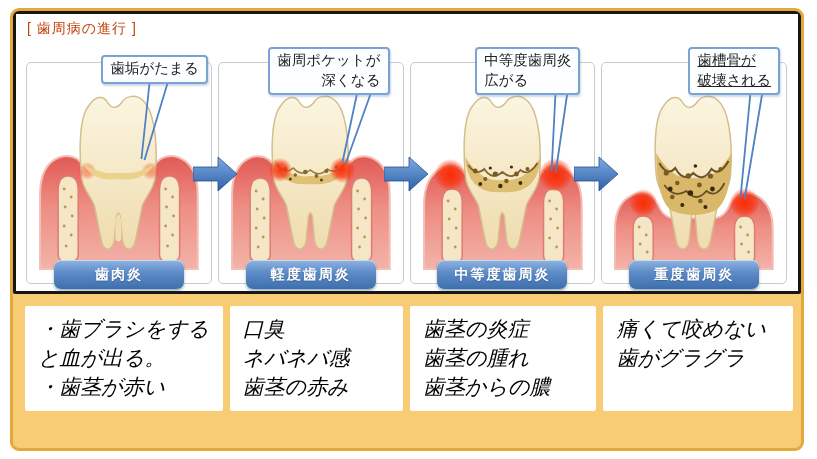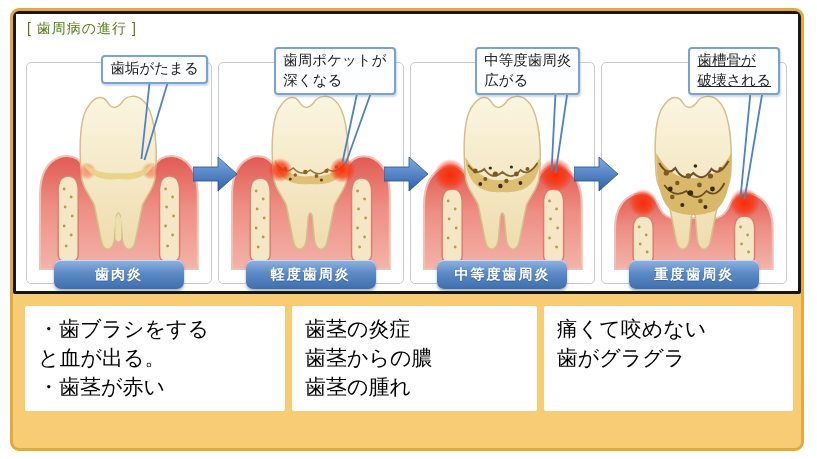--- a/index.html
+++ b/index.html
@@ -2,41 +2,41 @@
 <html><head>
 <meta charset="utf-8">
 <style>
   html,body{margin:0;padding:0;background:#fff;}
   .page{position:relative;width:817px;height:459px;background:#fff;
         font-family:"Liberation Sans","DejaVu Sans",sans-serif;overflow:hidden;}
   .frame{position:absolute;left:10px;top:8px;width:794px;height:443px;box-sizing:border-box;
          border:3px solid #E3A93C;border-radius:9px;background:#F8CC74;overflow:hidden;}
   .illus{position:relative;width:100%;height:283px;box-sizing:border-box;background:#fff;
          border:3px solid #161616;border-radius:2px;}
-  .title{position:absolute;left:11px;top:6px;font-size:14px;color:#4d7c0f;letter-spacing:1px;}
+  .title{position:absolute;left:11px;top:6px;font-size:14px;color:#c2410c;letter-spacing:1px;}
   .row{position:absolute;left:10px;right:11px;top:48px;height:222px;display:flex;gap:6px;}
   .panel{flex:1;position:relative;background:#fff;border:1px solid #C7CBD0;border-radius:5px;}
   .panel svg.tooth{position:absolute;left:0;top:0;width:100%;height:100%;}
   .callout{position:absolute;z-index:6;background:#FCFEFF;border:2px solid #7AA3D4;border-radius:4px;
            padding:2px 7px 3px;font-size:14.5px;line-height:1.36;color:#222;white-space:nowrap;
            box-shadow:1px 2px 2px rgba(110,145,185,.35);}
   .p1 .callout{top:-8px;right:3px;}
-  .p2 .callout{top:-16px;right:7px;}
+  .p2 .callout{top:-16px;right:13px;text-align:right;}
   .p3 .callout{top:-16px;right:14px;}
   .p4 .callout{top:-16px;right:6px;text-decoration:underline;}
   .stage-btn{position:absolute;z-index:7;bottom:-6px;left:50%;transform:translateX(-50%);
              min-width:130px;height:29px;line-height:29px;text-align:center;color:#fff;
              font-size:14px;font-weight:bold;letter-spacing:2px;border-radius:7px;
              padding:0 10px;box-sizing:border-box;
              background:linear-gradient(180deg,#8FB4E2 0%,#5C8AC6 45%,#3E6FAE 100%);
              box-shadow:0 2px 3px rgba(40,60,90,.4), inset 0 1px 0 rgba(255,255,255,.55);
              text-shadow:0 1px 1px rgba(30,60,100,.4);}
   .arrow{position:absolute;z-index:5;top:93px;width:46px;height:38px;}
   .arrow.a1{left:calc(25% - 23px);} .arrow.a2{left:calc(50% - 23px);} .arrow.a3{left:calc(75% - 23px);}
-  .symptoms{position:relative;display:flex;gap:7px;padding:12px 8px 0 12px;box-sizing:border-box;}
+  .symptoms{position:relative;display:flex;gap:7px;padding:12px 8px 0 12px;box-sizing:border-box;font-style:italic;}
   .sym-box{background:#fff;border-radius:2px;height:105px;box-sizing:border-box;
            padding:9px 6px 8px 13px;font-size:21px;line-height:1.38;color:#000;}
   .sym-box div{min-height:0;}
   .sym-box.s1{flex:1.12;} .sym-box.s2{flex:0.97;} .sym-box.s3{flex:1.05;} .sym-box.s4{flex:1.07;}
   .defs-holder{position:absolute;width:0;height:0;overflow:hidden;}
 </style>
 </head>
 <body>
 
 <div class="page">
@@ -267,24 +267,29 @@
 
       </div>
     </div>
 
     <div class="symptoms">
       <div class="sym-box s1">
         <div>・歯ブラシをする</div>
         <div>と血が出る。</div>
         <div>・歯茎が赤い</div>
       </div>
+      <div class="sym-box s2">
+        <div>口臭</div>
+        <div>ネバネバ感</div>
+        <div>歯茎の赤み</div>
+      </div>
       <div class="sym-box s3">
         <div>歯茎の炎症</div>
+        <div>歯茎の腫れ</div>
         <div>歯茎からの膿</div>
-        <div>歯茎の腫れ</div>
       </div>
       <div class="sym-box s4">
         <div>痛くて咬めない</div>
         <div>歯がグラグラ</div>
         <div></div>
       </div>
     </div>
 
   </div>
 </div>

